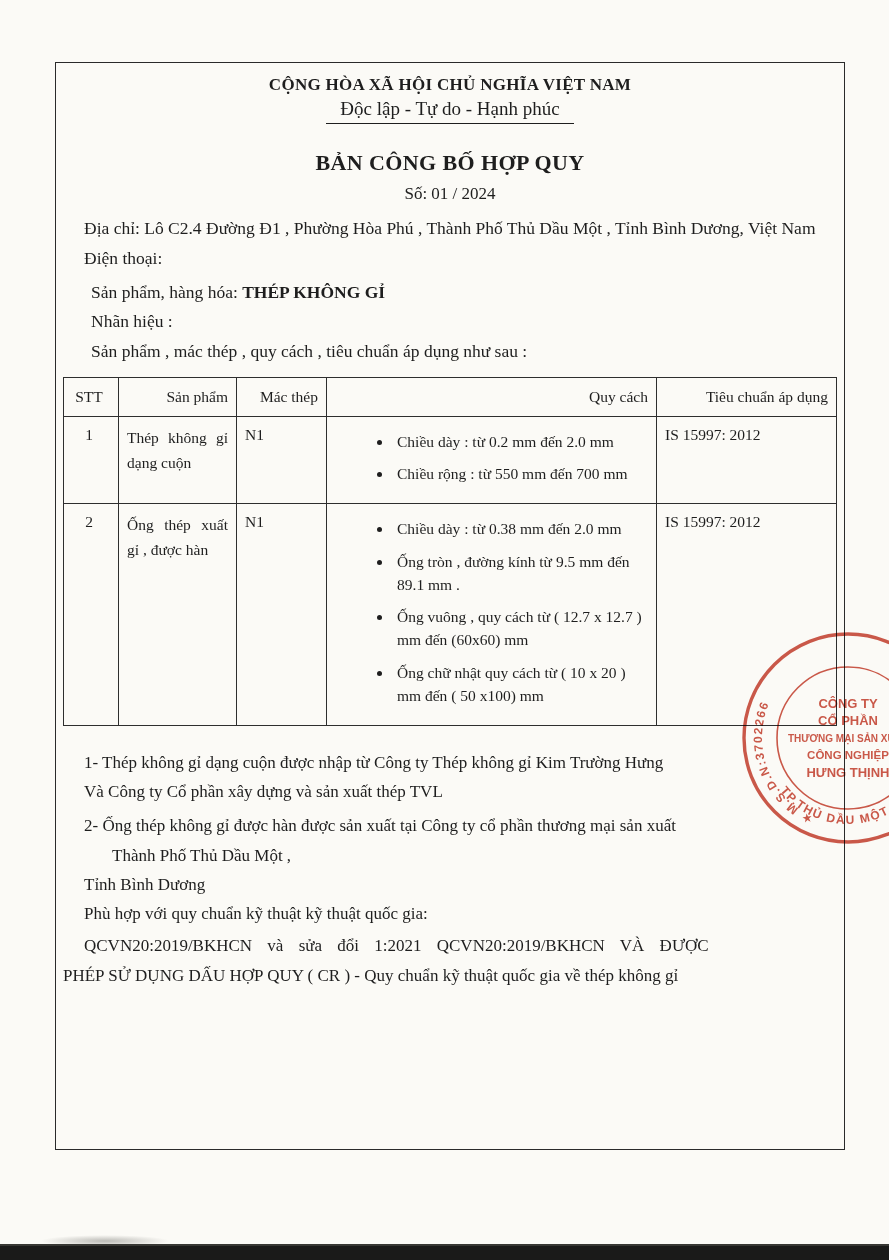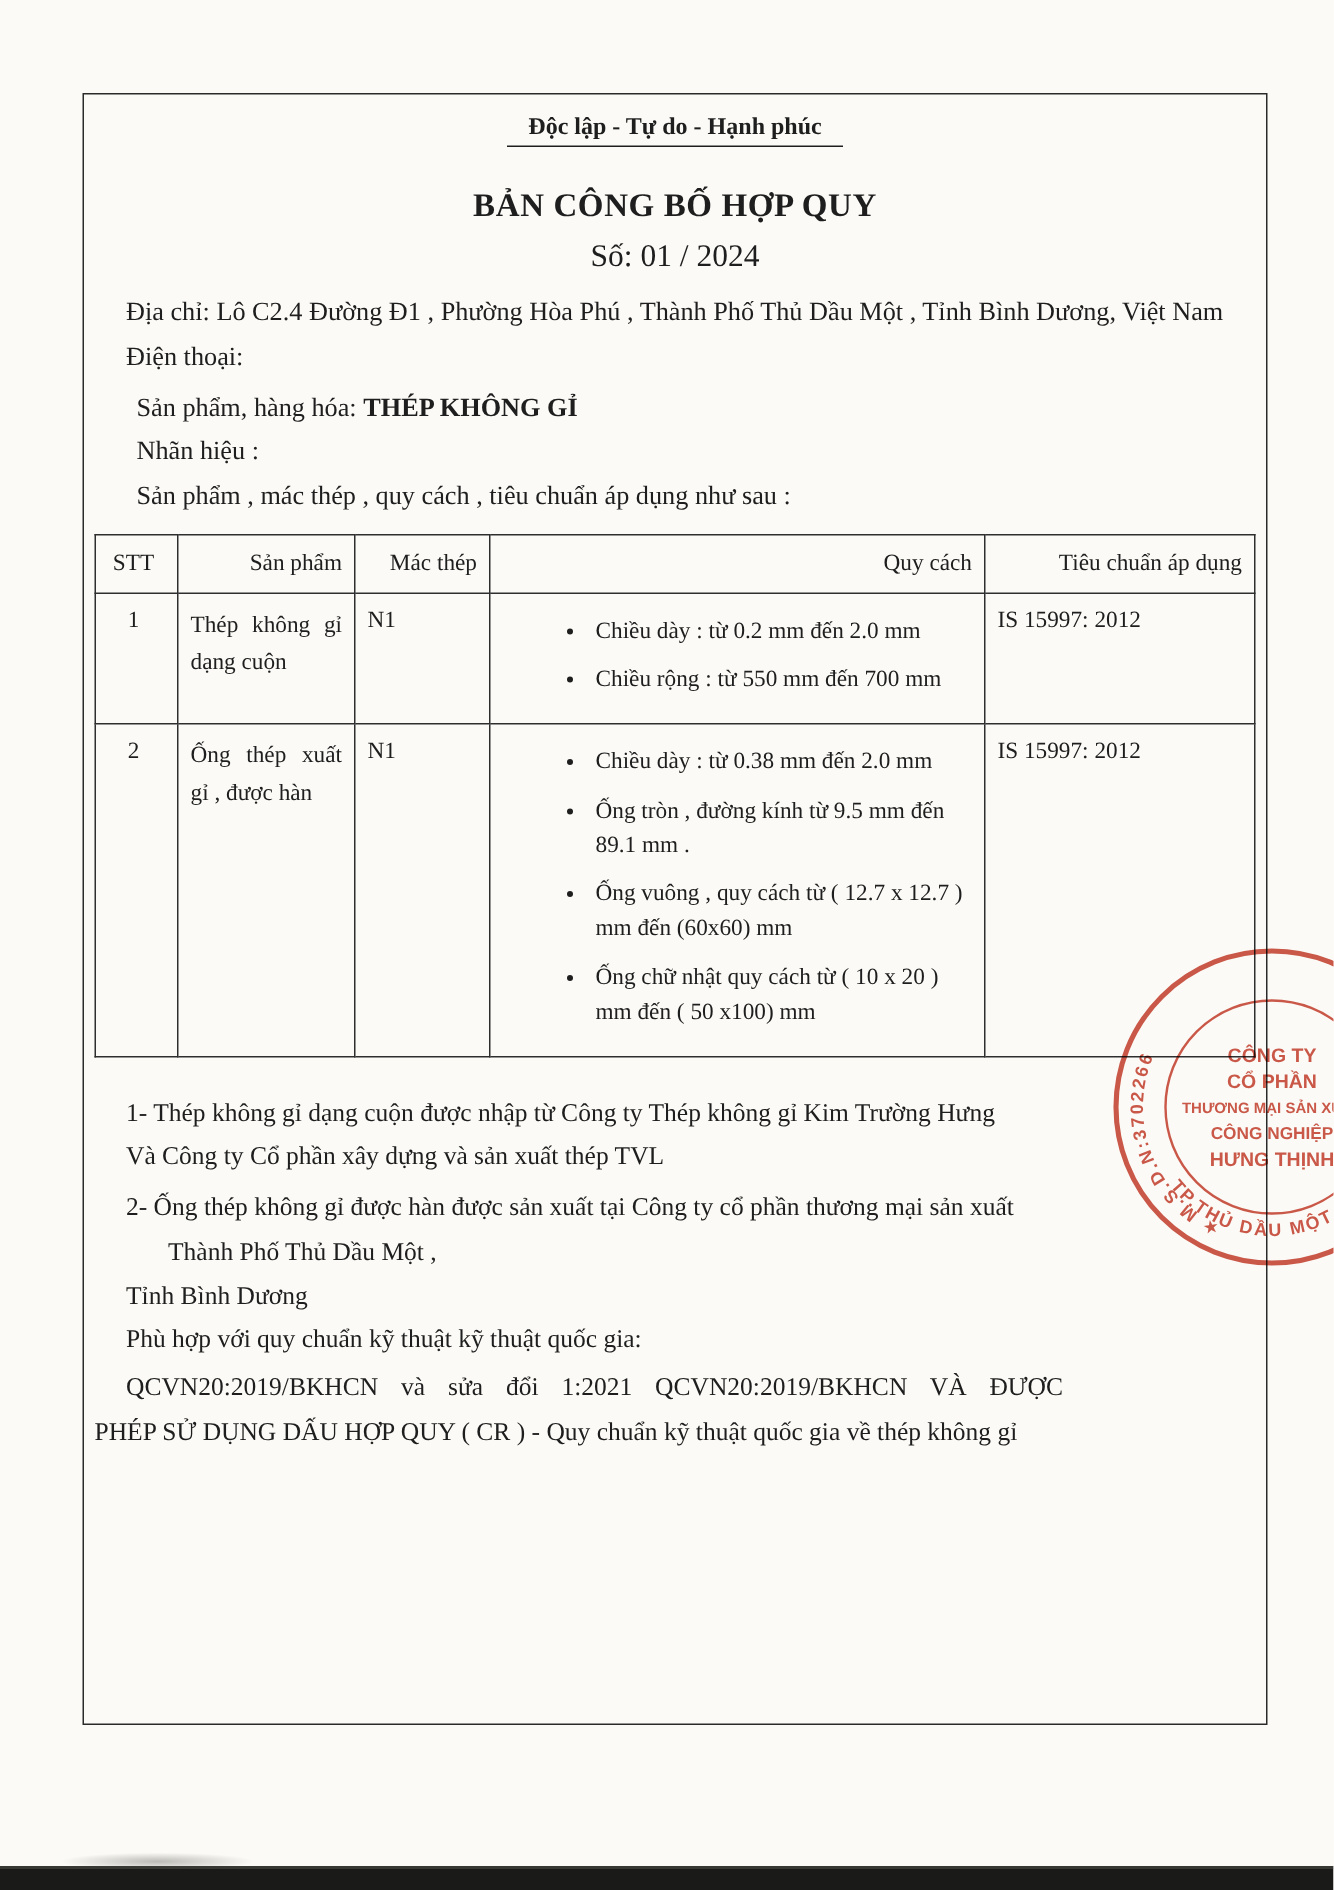--- a/index.html
+++ b/index.html
@@ -15,25 +15,25 @@
     width:790px; height:1088px;
     border:1.6px solid #2a2a2a;
     padding:10px 28px 0 28px;
     box-sizing:border-box;
     background:transparent;
   }
   .center { text-align:center; }
   .nat-title { font-weight:bold; font-size:17px; letter-spacing:.3px; margin-top:2px; }
   .motto { margin-top:3px; }
   .motto span {
-    display:inline-block; font-weight:bold; font-size:16px;
+    display:inline-block; font-weight:normal; font-size:19px;
     border-bottom:1.7px solid #1e1e1e; padding:0 14px 3px 14px;text-align:center;
   }
   .doc-title { margin-top:26px; font-weight:bold; font-size:22px; letter-spacing:.4px; }
-  .doc-number { margin-top:8px; font-size:21px; }
+  .doc-number { margin-top:8px; font-size:17px; }
   .info { margin-top:10px; font-size:17.5px; line-height:1.7; }
   .info .row { margin:0; }
   .info .indent { margin-left:7px; }
   .info .gap-top { margin-top:4px; }
 
   table.spec {
     border-collapse:collapse; table-layout:fixed;
     width:773px; margin:10px 0 0 -21px;
     font-size:15.5px;
   }
@@ -76,20 +76,21 @@
   .scan-smudge {
     position:absolute; left:40px; bottom:13px; width:130px; height:12px;
     background:radial-gradient(ellipse at center, rgba(110,110,105,.45), transparent 70%);
   }
 </style>
 </head>
 <body>
 
 <div class="doc-frame">
 
+  <div class="center nat-title">CỘNG HÒA XÃ HỘI CHỦ NGHĨA VIỆT NAM</div>
   <div class="center motto">
     <span>Độc lập - Tự do - Hạnh phúc</span>
   </div>
 
   <div class="center doc-title">BẢN CÔNG BỐ HỢP QUY</div>
   <div class="center doc-number">Số: 01 / 2024</div>
 
   <div class="info">
     <div class="row">Địa chỉ: Lô C2.4 Đường Đ1 , Phường Hòa Phú , Thành Phố Thủ Dầu Một , Tỉnh Bình Dương, Việt Nam</div>
     <div class="row">Điện thoại:</div>

